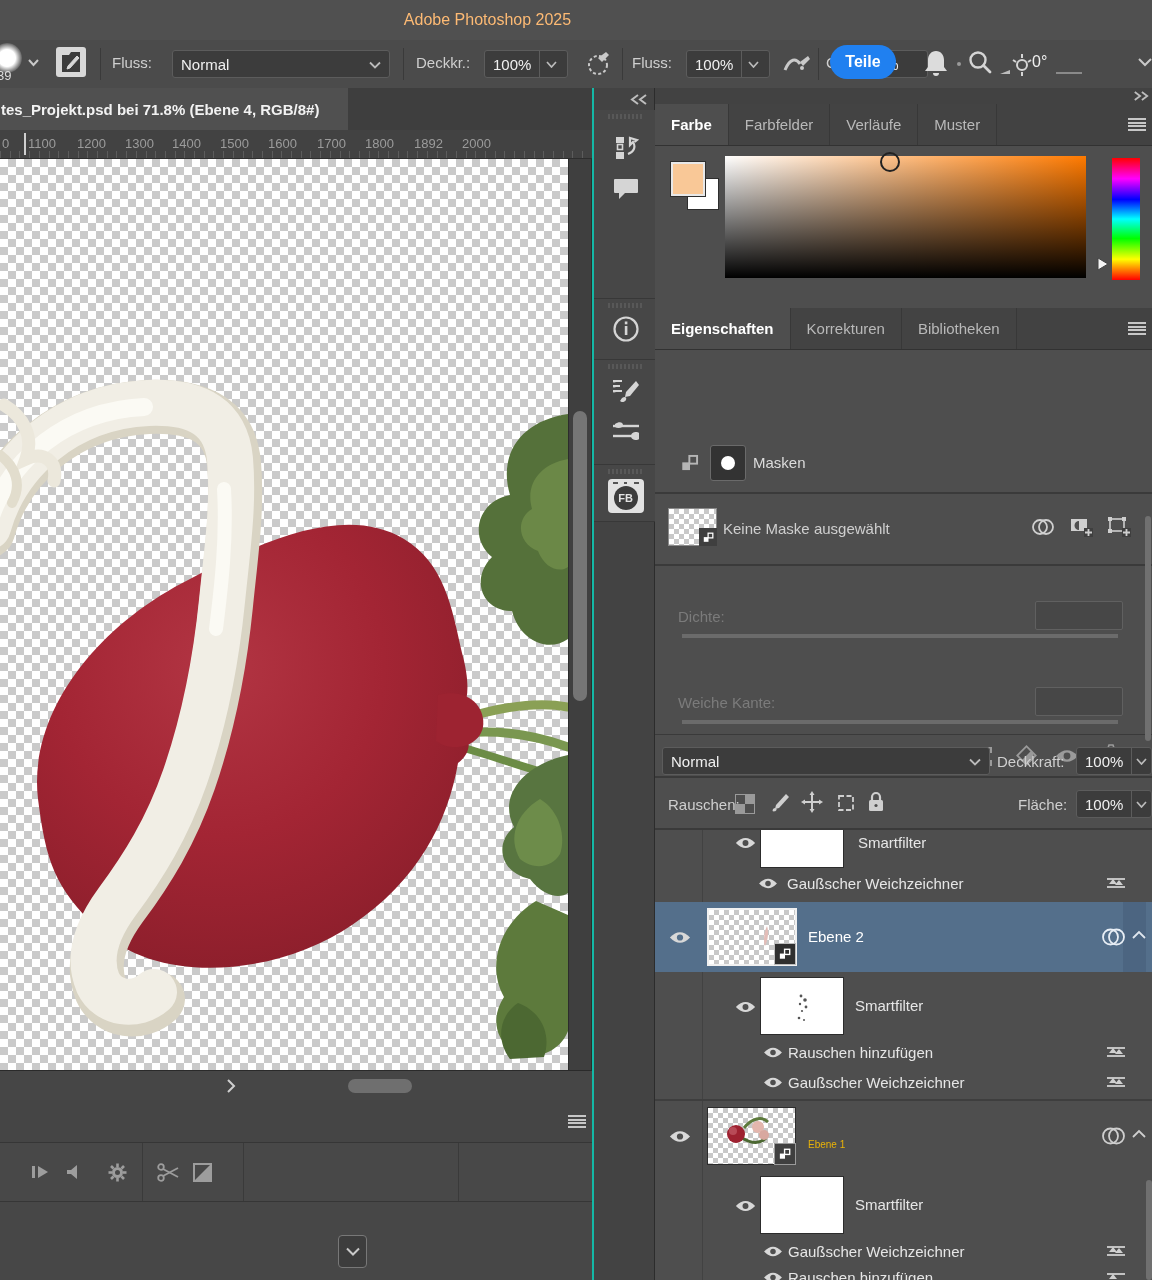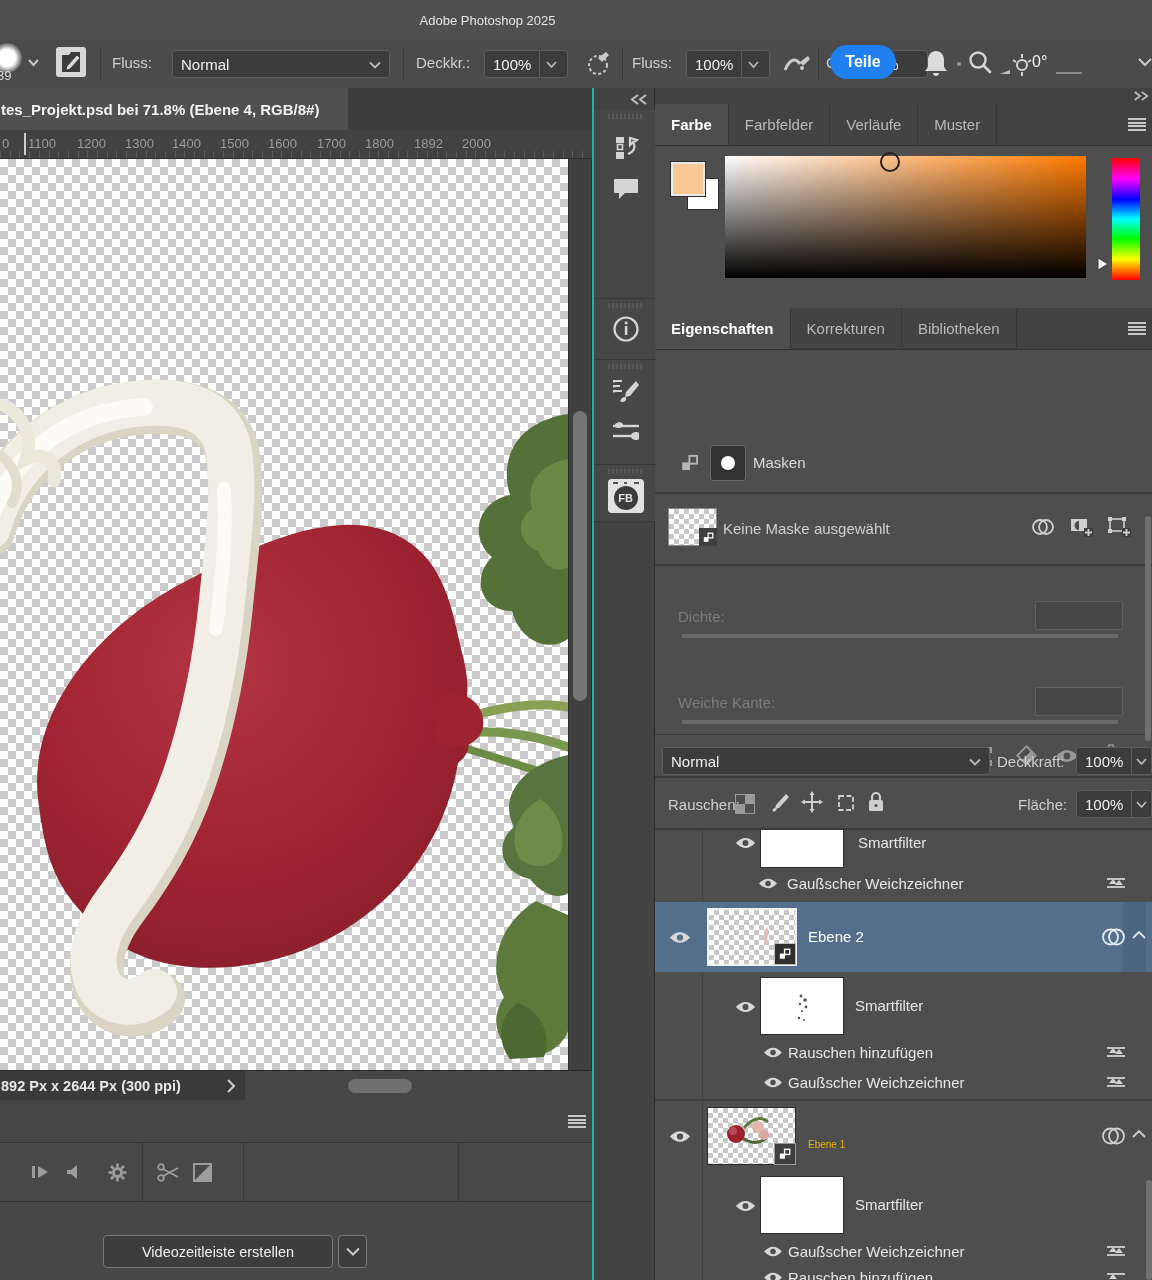--- a/index.html
+++ b/index.html
@@ -36,21 +36,21 @@
   .grip{height:5px;width:34px;margin:4px auto 0;background:repeating-linear-gradient(90deg,#585858 0 2px,transparent 2px 4px)}
   .dockico{width:63px;display:flex;justify-content:center;color:#d5d5d5}
   .disabled-lbl{font-size:15px;color:#7b7b7b}
   svg{display:block}
 </style>
 </head>
 <body>
 
 <div class="abs" style="left:0;top:0;width:1152px;height:40px;background:#505050;border-bottom:1px solid #3a3a3a">
   <div class="abs" style="left:0;top:0;width:975px;height:40px;display:flex;align-items:center;justify-content:center;
-              font-size:13px;color:#e5e5e5">Adobe Photoshop 2025</div>
+              font-size:16px;color:#fdba74">Adobe Photoshop 2025</div>
 </div>
 
 <div class="bar" style="left:0;top:40px;width:1152px;height:48px;border-bottom:1px solid #333">
   <div class="abs" style="left:-8px;top:3px;width:30px;height:30px;border-radius:50%;background:radial-gradient(circle,#fff 40%,rgba(255,255,255,0) 75%)"></div>
   <div class="abs" style="left:-3px;top:28px;font-size:13px;color:#ddd">39</div>
   <svg class="abs" style="left:27px;top:18px" width="13" height="9" viewBox="0 0 13 9">
     <polyline points="2,2 6.5,7 11,2" fill="none" stroke="#c9c9c9" stroke-width="2"></polyline>
     </svg>
   <div class="abs" style="left:56px;top:7px;width:30px;height:30px;background:#d8d8d8;border-radius:3px">
     <svg width="30" height="30" viewBox="0 0 30 30">
@@ -182,23 +182,20 @@
     <path d="M4 246 C24 258 34 278 26 300 C44 292 58 302 54 322" fill="none" stroke="#ece8dc" stroke-width="13" stroke-linecap="round"></path>
     <path d="M0 296 C16 308 22 326 12 344" fill="none" stroke="#e2ddcd" stroke-width="10" stroke-linecap="round"></path>
   </svg>
 </div>
 
 <div class="abs" style="left:568px;top:159px;width:24px;height:911px;background:#3f3f3f;border-left:1px solid #2c2c2c;border-right:1px solid #2c2c2c;box-sizing:border-box">
   <div style="position:absolute;left:4px;top:252px;width:14px;height:290px;background:#757575;border-radius:8px"></div>
 </div>
 
 <div class="abs" style="left:0;top:1070px;width:592px;height:30px;background:#464646;border-top:1px solid #2a2a2a;box-sizing:border-box">
-  <div class="abs" style="left:0;top:0;width:245px;height:30px;background:#3a3a3a;display:flex;align-items:center">
-    <span style="font-size:14.5px;font-weight:bold;color:#e8e8e8;margin-left:1px;white-space:nowrap">892 Px x 2644 Px (300 ppi)</span>
-  </div>
   <svg class="abs" style="left:226px;top:8px" width="10" height="14" viewBox="0 0 10 14">
       <polyline points="2,1 8,7 2,13" fill="none" stroke="#cfcfcf" stroke-width="2"></polyline>
     </svg>
   <div class="abs" style="left:348px;top:8px;width:64px;height:14px;background:#6f6f6f;border-radius:7px"></div>
 </div>
 
 <div class="abs" style="left:0;top:1100px;width:592px;height:180px;background:#474747">
   <div class="abs" style="left:0;top:0;width:592px;height:43px;background:#454545;border-bottom:1px solid #363636;box-sizing:border-box">
     <span class="hamb abs" style="left:568px;top:15px">
         <i></i>
@@ -234,24 +231,20 @@
     <svg class="abs" style="left:157px;top:20px" width="22" height="19" viewBox="0 0 22 19">
       <circle cx="4" cy="4" r="2.8" fill="none" stroke="#9d9d9d" stroke-width="1.8"></circle>
       <circle cx="4" cy="15" r="2.8" fill="none" stroke="#9d9d9d" stroke-width="1.8"></circle>
       <line x1="6" y1="6" x2="21" y2="14" stroke="#9d9d9d" stroke-width="1.8"></line>
       <line x1="6" y1="13" x2="21" y2="5" stroke="#9d9d9d" stroke-width="1.8"></line>
       </svg>
     <svg class="abs" style="left:193px;top:20px" width="19" height="19" viewBox="0 0 19 19">
       <rect x="1" y="1" width="17" height="17" fill="none" stroke="#9d9d9d" stroke-width="2"></rect>
       <path d="M2 17 L17 2 L17 17 Z" fill="#9d9d9d"></path>
       </svg>
-  </div>
-  <div class="abs" style="left:103px;top:135px;width:230px;height:33px;background:#3d3d3d;border:1px solid #787878;border-radius:4px;
-              display:flex;align-items:center;justify-content:center;box-sizing:border-box">
-    <span style="font-size:14.5px;color:#f0f0f0">Videozeitleiste erstellen</span>
   </div>
   <div class="abs" style="left:338px;top:135px;width:29px;height:33px;background:#3d3d3d;border:1px solid #787878;border-radius:4px;
               display:flex;align-items:center;justify-content:center;box-sizing:border-box">
     <svg width="14" height="9" viewBox="0 0 14 9">
       <polyline points="1,1.5 7,7.5 13,1.5" fill="none" stroke="#c9c9c9" stroke-width="2"></polyline>
       </svg>
   </div>
 </div>
 
 <div class="abs" style="left:592px;top:88px;width:63px;height:1192px;background:#434343;border-left:2px solid #14b8a6;border-right:1px solid #2c2c2c;box-sizing:border-box">

